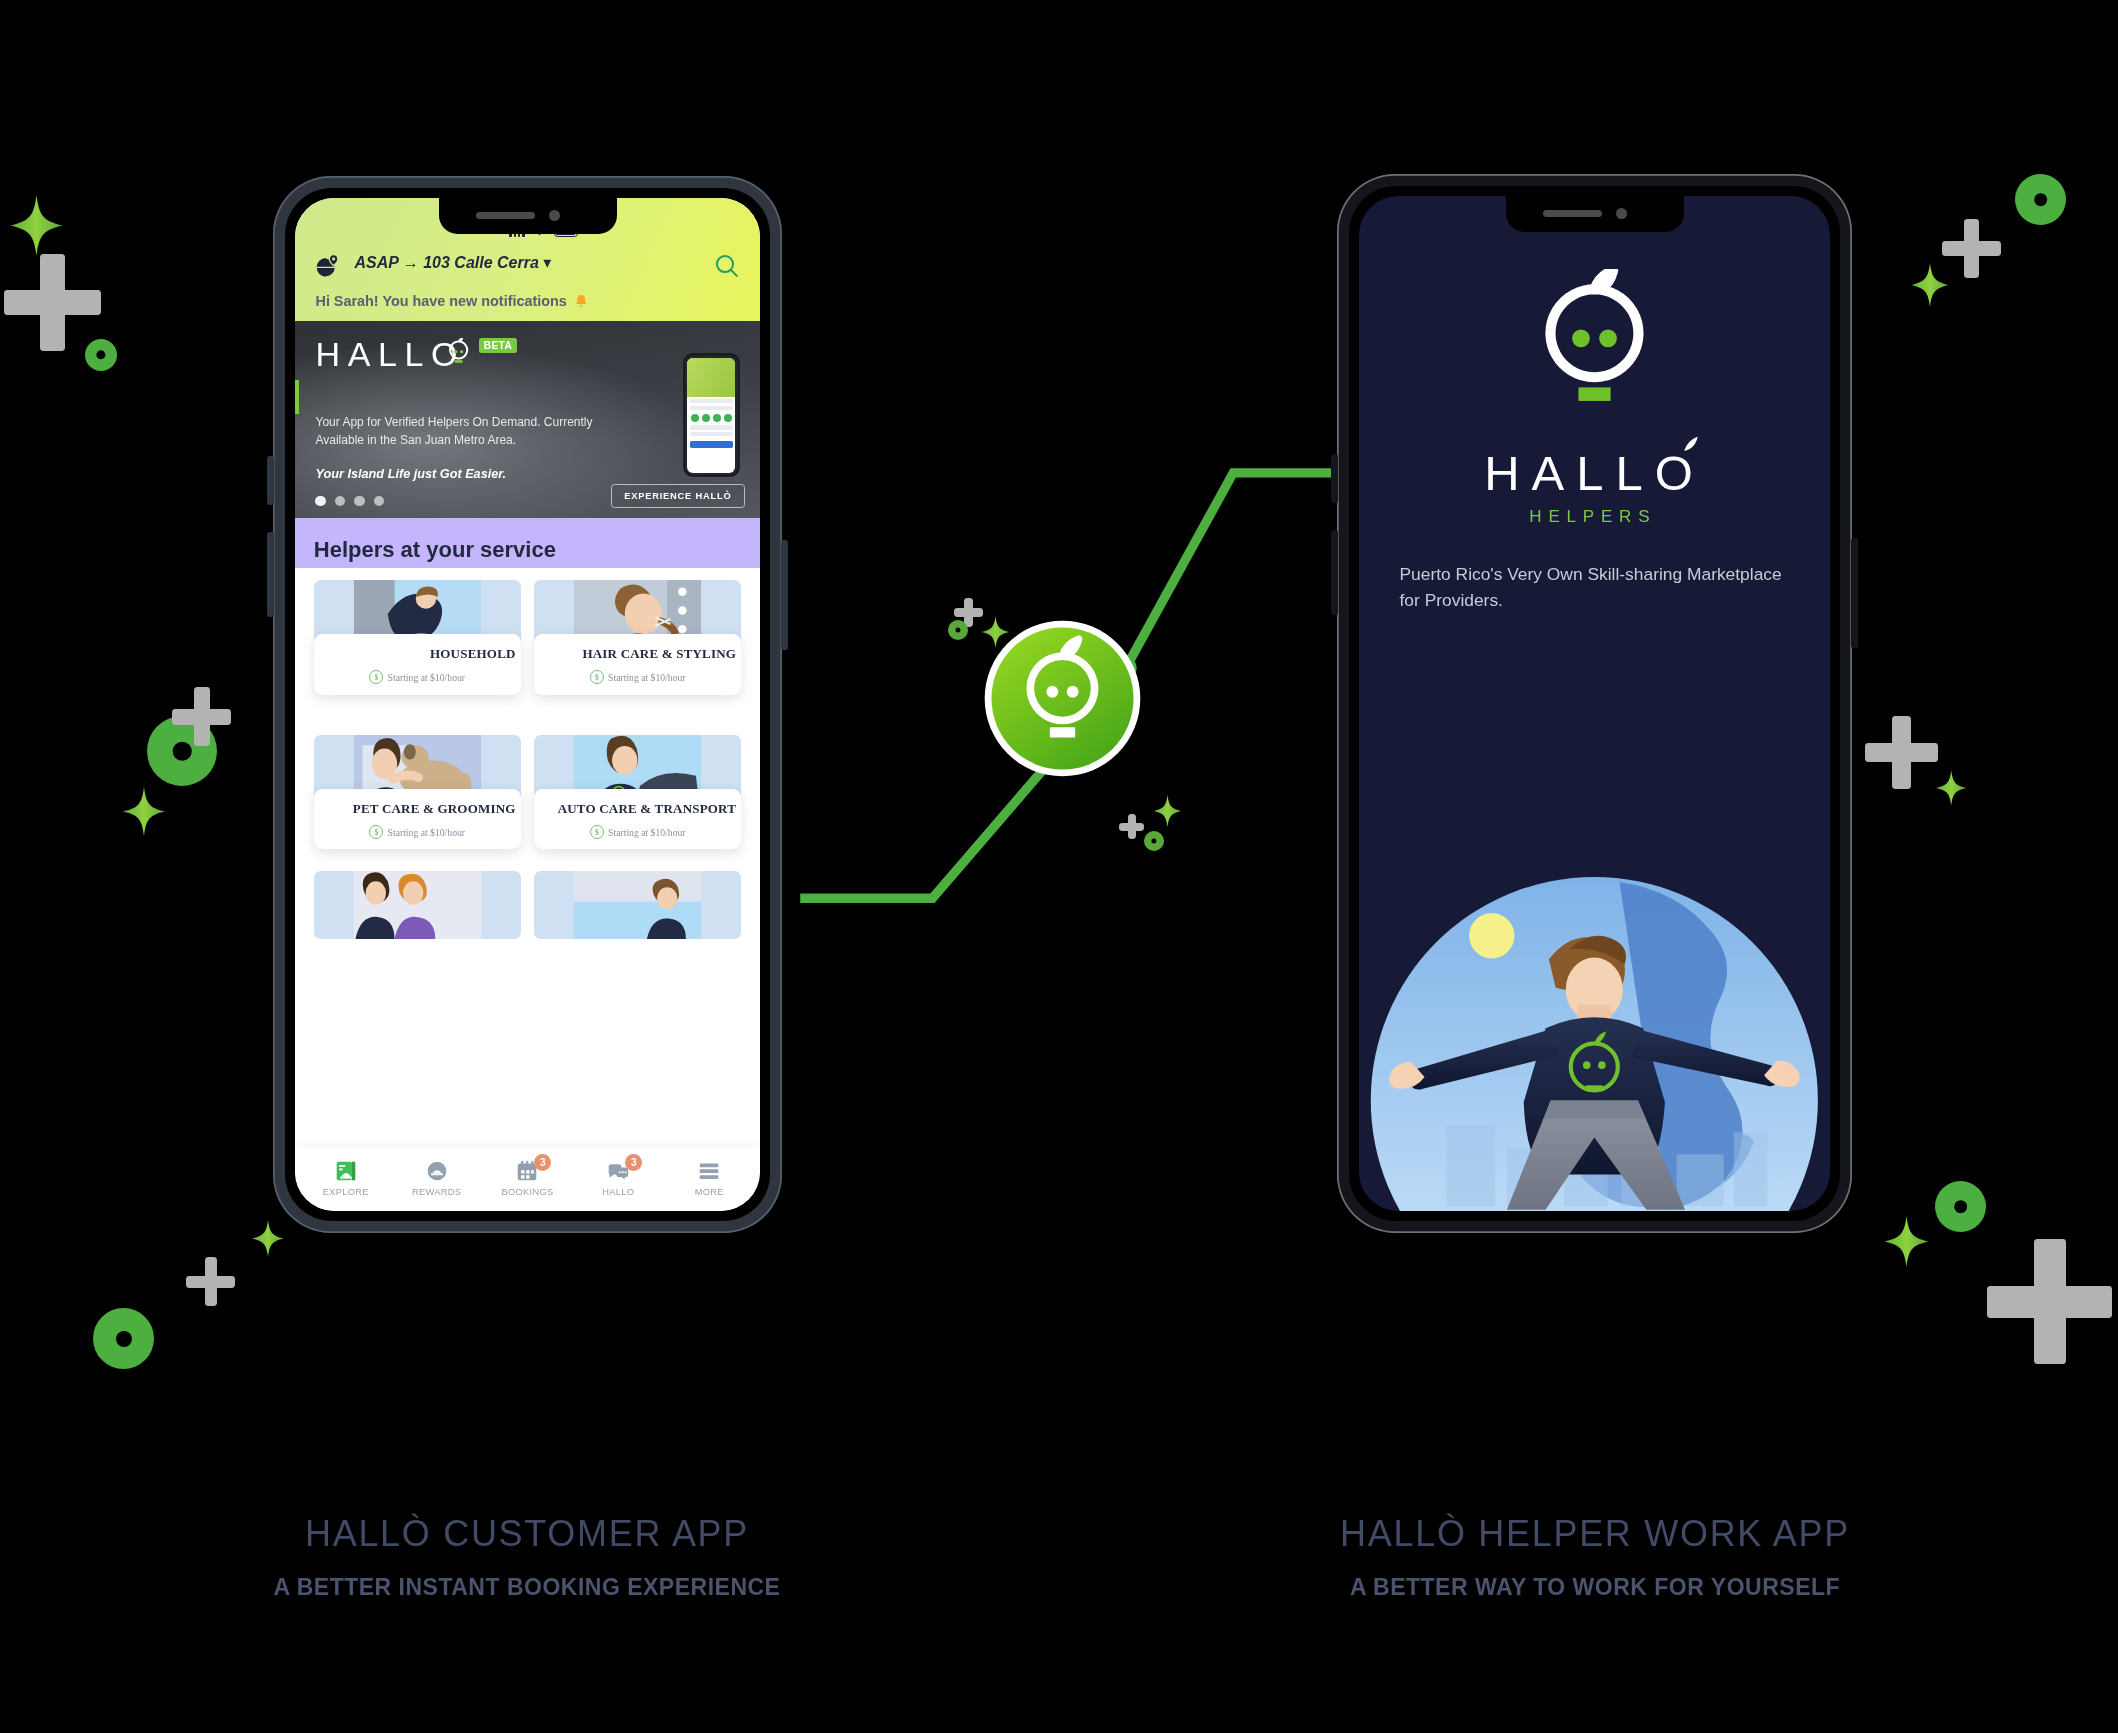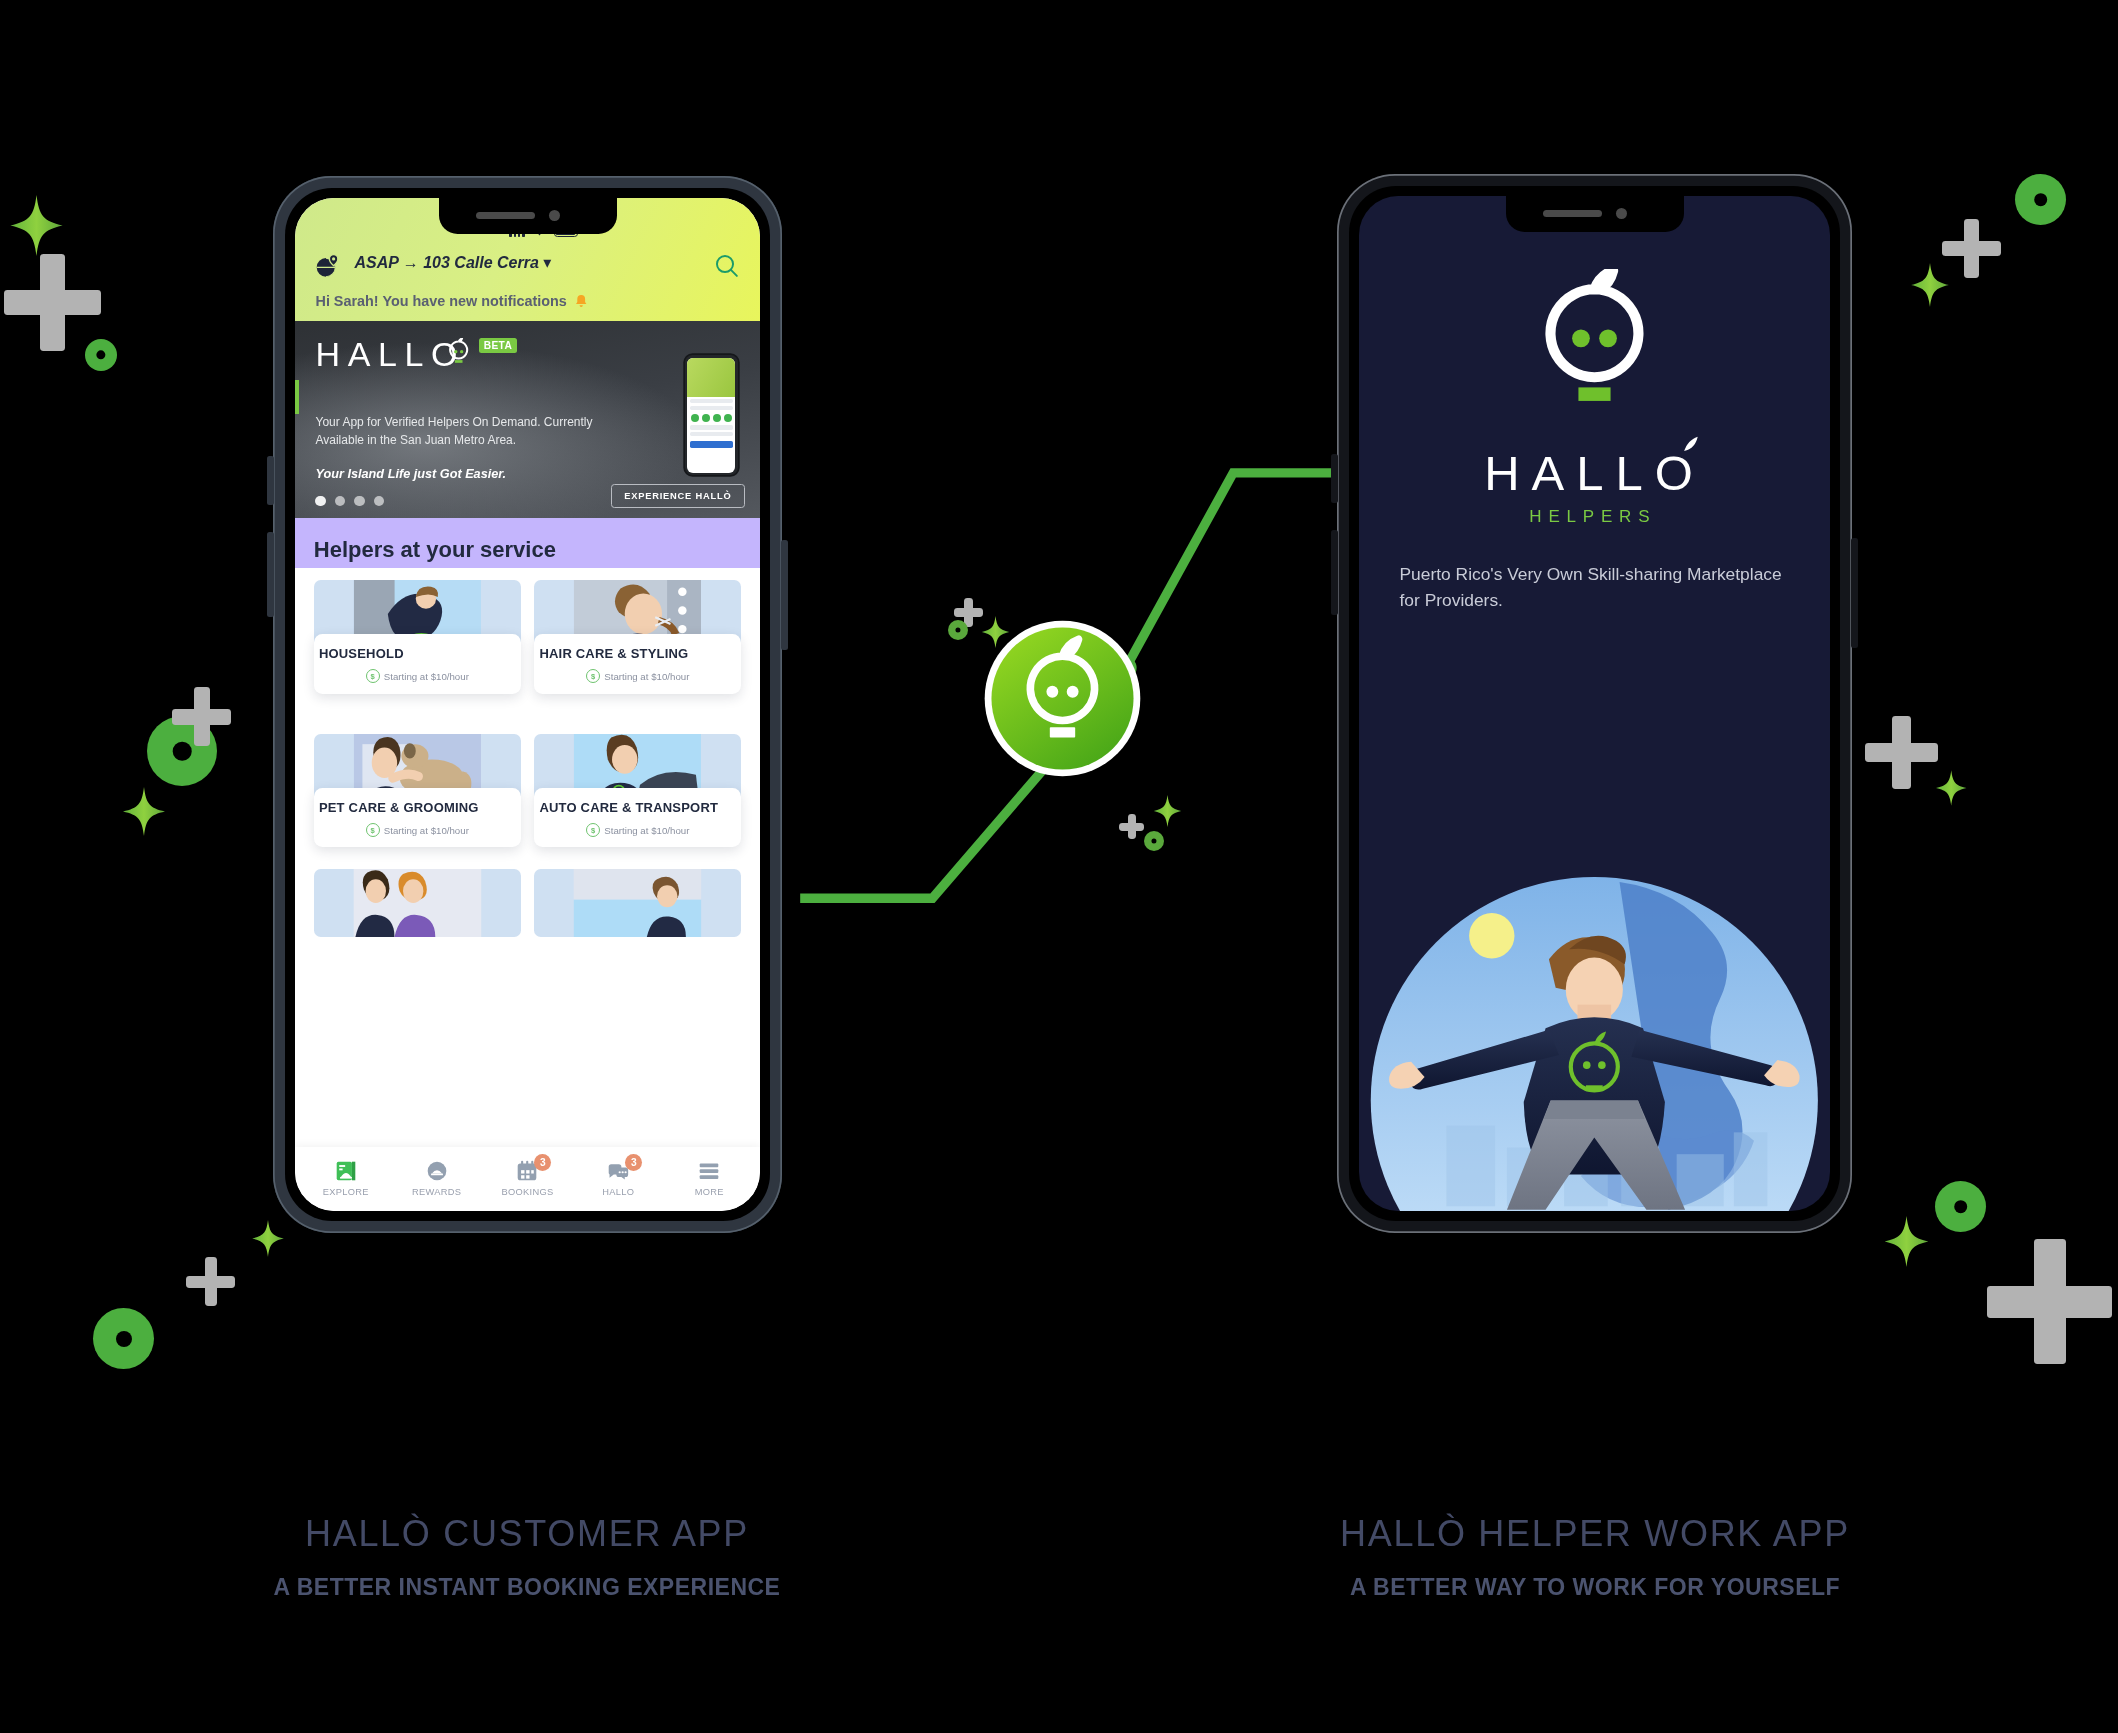--- a/index.html
+++ b/index.html
@@ -65,21 +65,21 @@
   .minip .micons{display:flex;gap:2.5px;justify-content:center;margin:3.4px 0;}
   .minip .micons i{width:8.5px;height:8.5px;border-radius:50%;background:#3fb34f;display:block;}
   .minip .mbar{height:6.8px;background:#2f6fd0;border-radius:1.7px;margin-top:5.1px;}
 
   .section{padding:18.6px 18.6px 5.1px 18.6px;background:#c4b5fd;}
   .sectitle{font-size:22px;font-weight:bold;color:#222a3f;}
   .grid{display:flex;gap:13.6px;padding:0 18.6px;margin-top:12px;}
   .card{flex:1;position:relative;border-radius:8.5px;overflow:visible;}
   .card .photo{height:83px;border-radius:6.8px;overflow:hidden;position:relative;background:#cfe0f2;}
   .card .label{position:relative;margin-top:-29px;background:#fff;border-radius:8.5px;
-               box-shadow:0 3.4px 12px rgba(30,40,60,.13);padding:12px 5.1px 10.2px 5.1px;text-align:left;}
+               box-shadow:0 3.4px 12px rgba(30,40,60,.13);padding:12px 5.1px 10.2px 5.1px;text-align:right;font-family:Liberation Serif, serif;}
   .card .label .nm{font-size:13px;font-weight:bold;color:#222a3f;letter-spacing:0.2px;white-space:nowrap;}
   .card .label .pr{margin-top:8.5px;font-size:9.7px;color:#8b91a0;display:flex;align-items:center;justify-content:center;gap:4.2px;}
   .coin{width:12px;height:12px;border-radius:50%;border:1.2px solid #6ec36e;color:#6ec36e;font-size:7.6px;
         display:flex;align-items:center;justify-content:center;font-weight:bold;}
 
   .tabbar{position:absolute;left:0;right:0;bottom:0;height:64px;background:#fff;border-radius:0 0 39px 39px;
           display:flex;align-items:center;justify-content:space-around;padding:0 5.1px;z-index:20;
           box-shadow:0 -1.7px 8.5px rgba(0,0,0,.05);}
   .tab{display:flex;flex-direction:column;align-items:center;gap:5.1px;position:relative;width:58px;}
   .tab .ic{width:22px;height:22px;position:relative;}

